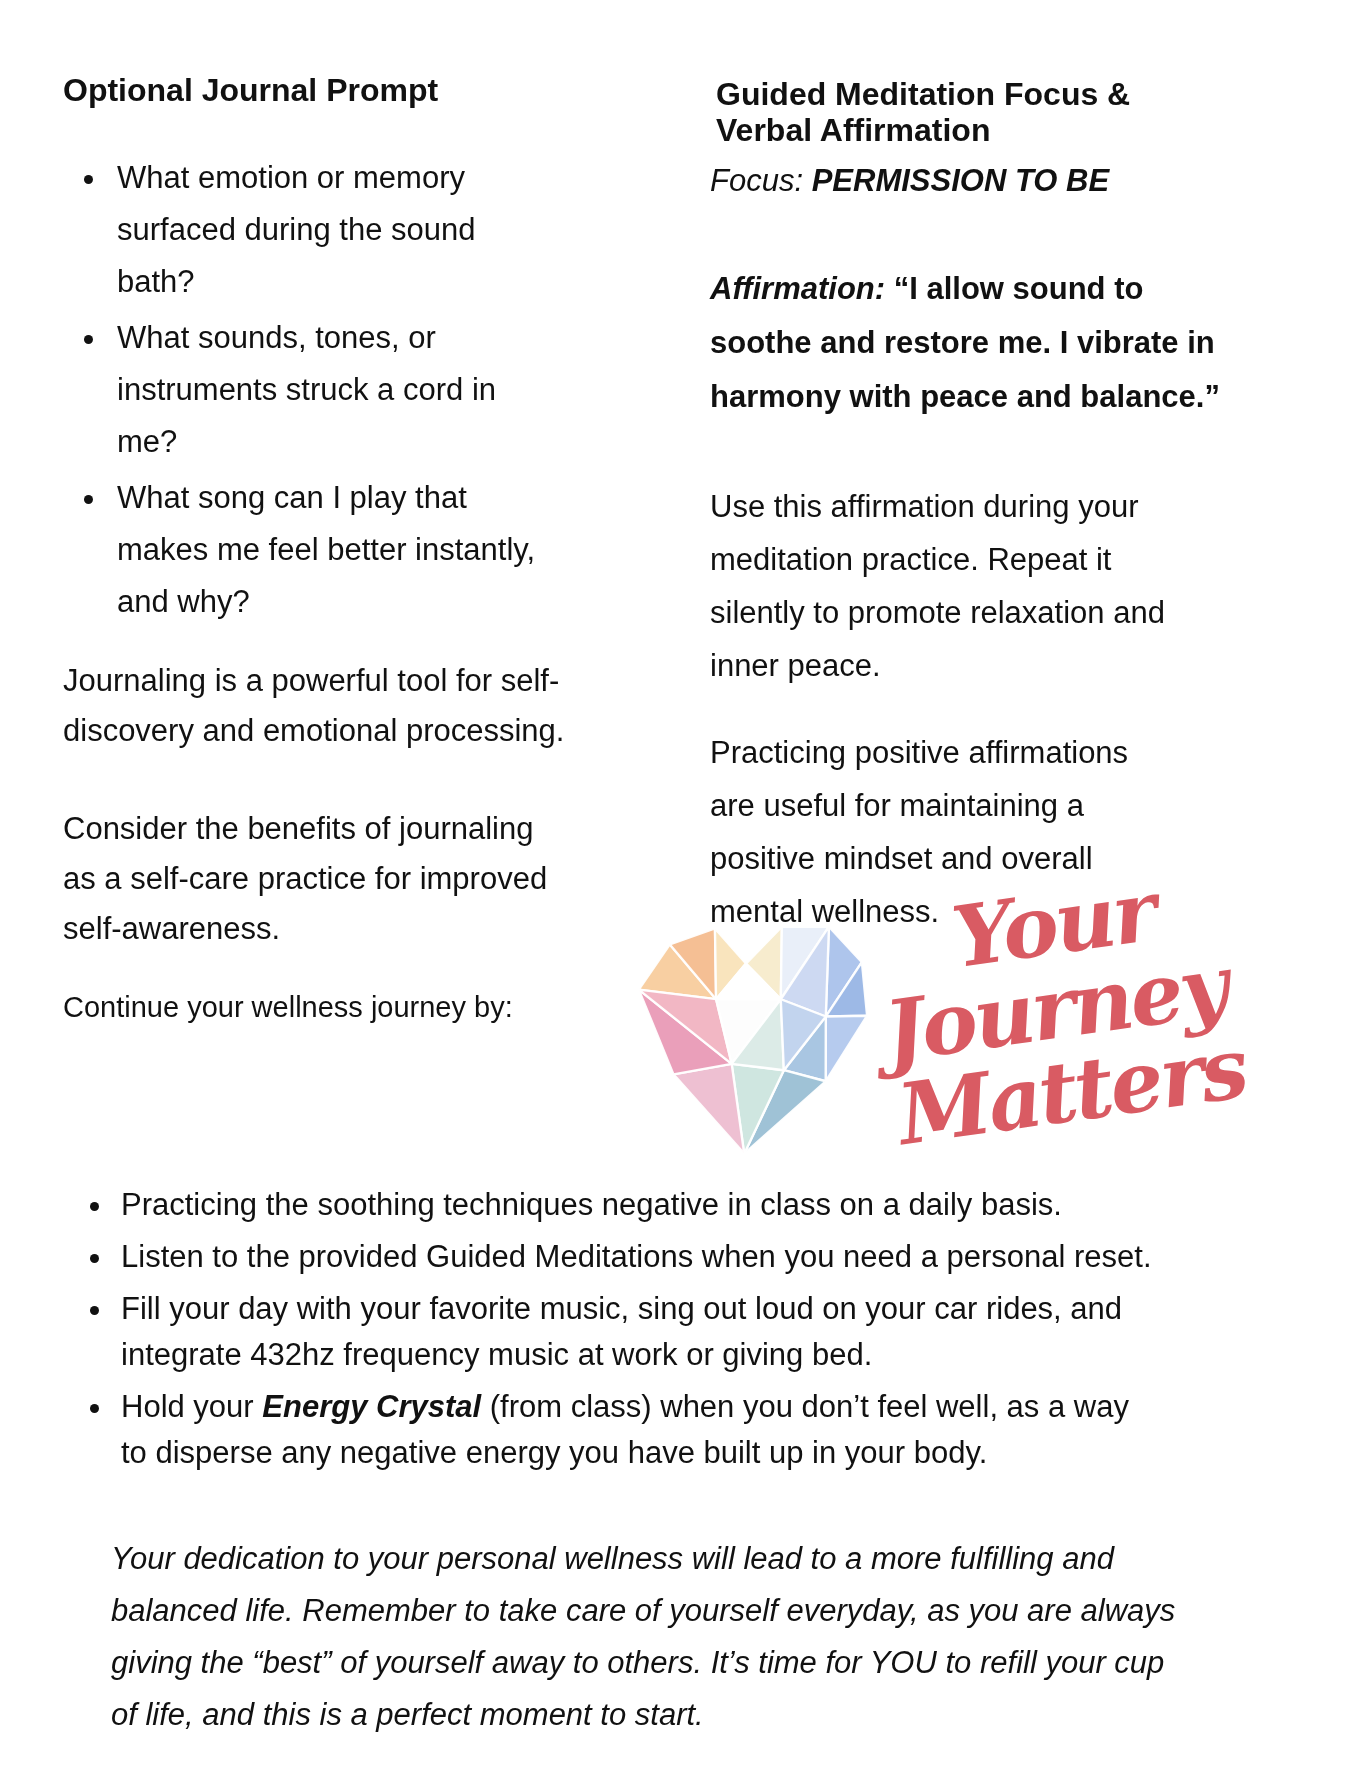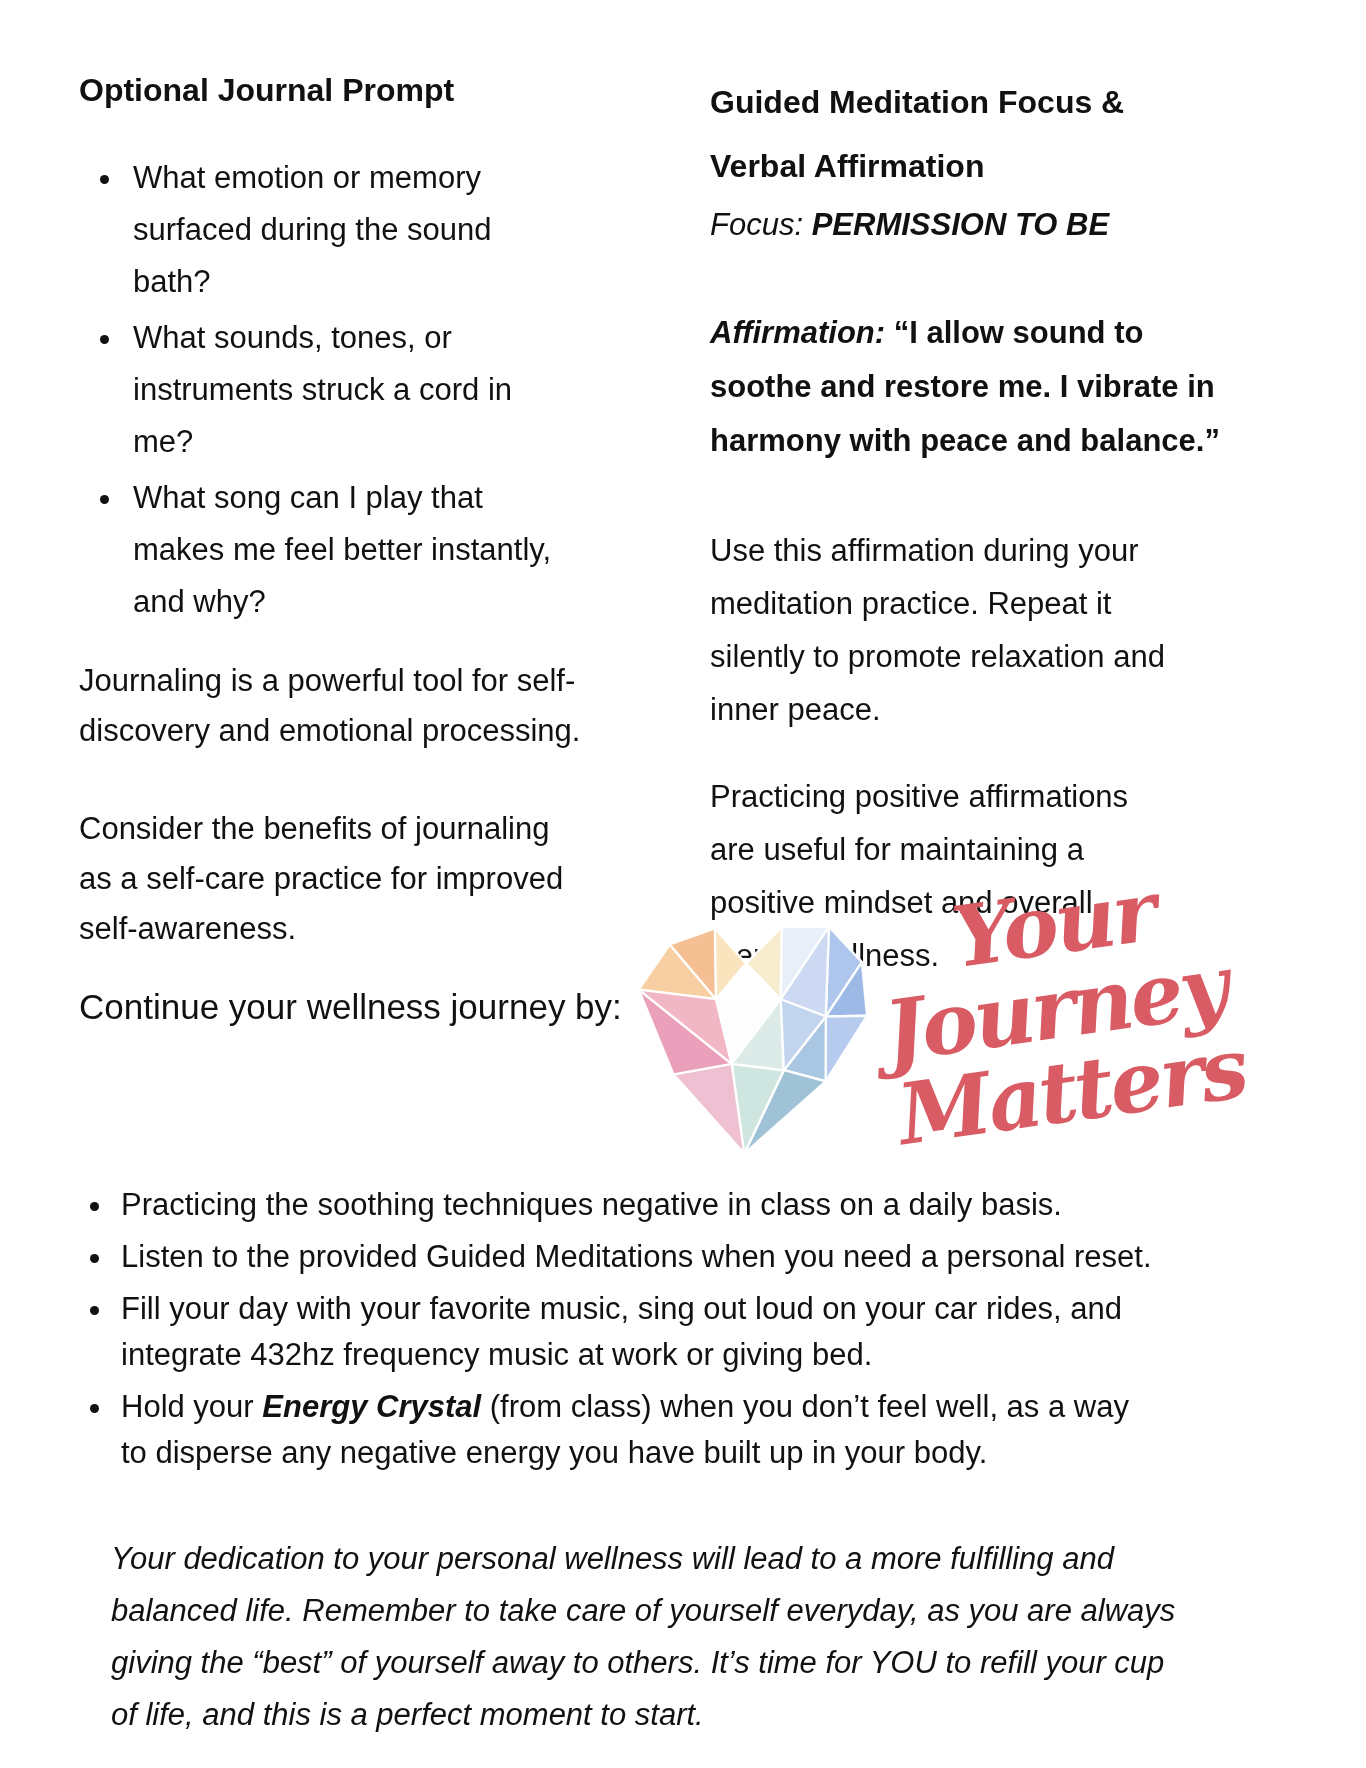--- a/index.html
+++ b/index.html
@@ -4,33 +4,33 @@
 <style>
   html,body{margin:0;padding:0;background:#ffffff;}
   body{
     width:1366px;height:1768px;position:relative;
     font-family:"Liberation Sans",sans-serif;
     color:#111111;
     -webkit-font-smoothing:antialiased;
   }
   .pre{white-space:pre-line;}
   
-  #left-col{position:absolute;left:79px;top:70px;width:590px;}
+  #left-col{position:absolute;left:63px;top:70px;width:590px;}
   .h-bold{font-size:32px;font-weight:bold;line-height:40px;margin:0;}
   #left-col .intro{font-size:31px;line-height:44px;margin:0;}
   #left-col ul{margin:42px 0 0 0;padding-left:46px;list-style:disc outside;}
   #left-col li{font-size:31px;line-height:52px;padding-left:8px;margin-bottom:4px;}
   #left-col .para{font-size:31px;line-height:50px;margin:0;}
   #left-col .para1{margin-top:28px;}
   #left-col .para2{margin-top:48px;}
   #left-col .next-steps{margin-top:30px;padding-left:9px;line-height:42px;}
-  #left-col .continue{font-size:35px;line-height:46px;margin-top:30px;}
+  #left-col .continue{font-size:29px;line-height:46px;margin-top:30px;}
   
   #right-col{position:absolute;left:710px;top:70px;width:610px;}
-  #right-col .rc-heading{font-size:32px;font-weight:bold;line-height:64px;margin:0;}
+  #right-col .rc-heading{font-size:32px;font-weight:bold;line-height:36px;margin:6px;}
   #right-col .focus-line{font-size:31px;line-height:54px;}
   .italic{font-style:italic;}
   .bold-italic{font-style:italic;font-weight:bold;}
   #right-col .affirmation-line{font-size:31px;line-height:54px;font-weight:bold;}
   #right-col .para{font-size:31px;line-height:53px;margin:0;}
   #right-col .rpara1{margin-top:56px;}
   #right-col .rpara2{margin-top:34px;}
   
   #heart-img{position:absolute;left:622px;top:908px;width:254px;height:258px;}
   #journey-img{position:absolute;left:866px;top:862px;width:380px;height:306px;}

